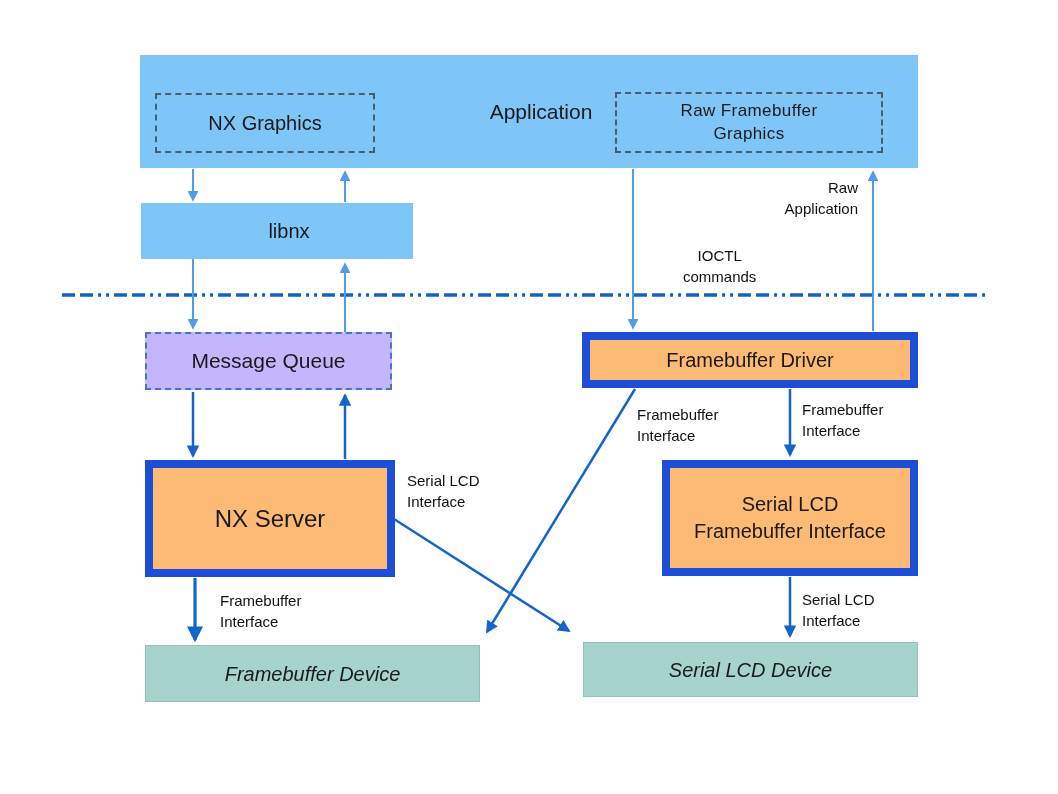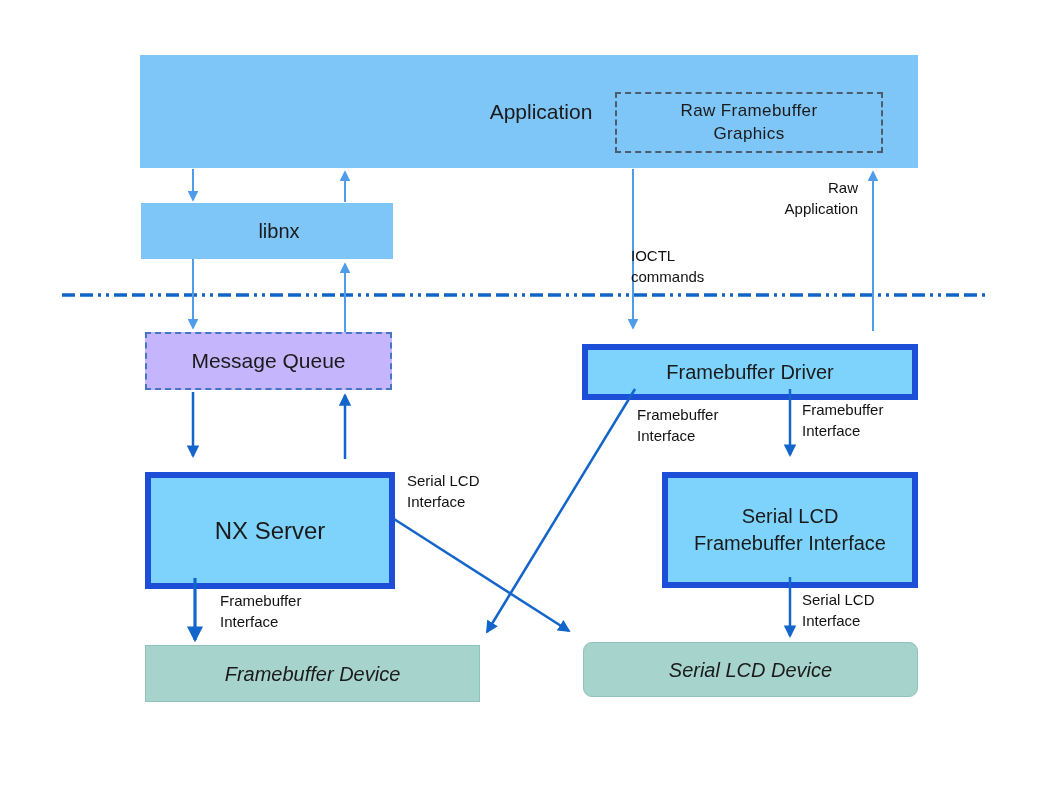--- a/index.html
+++ b/index.html
@@ -5,57 +5,58 @@
   html,body{margin:0;padding:0;background:#ffffff;}
   #canvas{
     position:relative;width:1058px;height:794px;background:#ffffff;overflow:hidden;
     font-family:"Liberation Sans", sans-serif;color:#1a1a1a;
   }
   .box{
     position:absolute;display:flex;align-items:center;justify-content:center;
     text-align:center;white-space:pre-line;line-height:1.3;box-sizing:border-box;
   }
   .userspace{background:#7ec5f8;}
-  .kernelblock{background:#7dd3fc;border:6px solid #1d4ed8;margin-top:12px;}
+  .kernelblock{background:#fdba74;border:8px solid #1d4ed8;}
   .deviceblock{background:#a6d3cc;border:1px solid #8ec2ba;font-style:italic;}
   .dashedgray{border:2px dashed #4b5c6b;}
   .dashedblue{background:#c4b5fd;border:2px dashed #4576c4;}
   #application{left:140px;top:55px;width:778px;height:113px;font-size:21px;align-items:center;padding-left:24px;}
   #nx-graphics{left:155px;top:93px;width:220px;height:60px;font-size:20px;}
   #raw-fb-graphics{left:615px;top:92px;width:268px;height:61px;font-size:17px;letter-spacing:.4px;}
-  #libnx{left:141px;top:203px;width:252px;height:56px;font-size:20px;padding-left:24px;}
+  #libnx{left:141px;top:203px;width:272px;height:56px;font-size:20px;padding-left:24px;}
   #message-queue{left:145px;top:332px;width:247px;height:58px;font-size:21px;}
   #framebuffer-driver{left:582px;top:332px;width:336px;height:56px;font-size:20px;}
   #nx-server{left:145px;top:460px;width:250px;height:117px;font-size:24px;}
   #serial-lcd-fb{left:662px;top:460px;width:256px;height:116px;font-size:20px;line-height:1.35;}
   #framebuffer-device{left:145px;top:645px;width:335px;height:57px;font-size:20px;}
-  #serial-lcd-device{left:583px;top:642px;width:335px;height:55px;font-size:20px;border-radius:9px;}
+  #serial-lcd-device{left:583px;top:642px;width:335px;height:55px;font-size:20px;}
   .elabel{
     position:absolute;font-size:15px;line-height:1.4;white-space:pre-line;z-index:4;color:#111;
   }
-  #lbl-ioctl{left:631px;top:245px;}
+  #lbl-ioctl{left:683px;top:245px;text-align:center;}
   #lbl-raw-fb{left:748px;top:177px;width:110px;text-align:right;}
   #lbl-fbi-diag{left:637px;top:404px;}
   #lbl-fbi-serial{left:802px;top:399px;}
   #lbl-slcd-nxserver{left:407px;top:470px;}
   #lbl-fbi-nxserver{left:220px;top:590px;}
   #lbl-slcd-device{left:802px;top:589px;}
   #arrow-layer{position:absolute;left:0;top:0;z-index:3;}
   .al{stroke:#4f9ce8;stroke-width:2;fill:none;}
   .ad{stroke:#1365cb;stroke-width:2.5;fill:none;}
   .adw{stroke:#1365cb;stroke-width:3.2;fill:none;}
   .divider{stroke:#1064c8;stroke-width:3.5;fill:none;stroke-dasharray:13 5 13 5 3 5 3 5;}
   .z1{z-index:1}.z2{z-index:2}
 </style>
 </head>
 <body>
 
 <div id="canvas">
 
   <div id="application" class="box userspace z1">Application</div>
+  <div id="nx-graphics" class="box dashedgray z2">NX Graphics</div>
   <div id="raw-fb-graphics" class="box dashedgray z2">Raw Framebuffer
 Graphics</div>
   <div id="libnx" class="box userspace z2">libnx</div>
 
   <div id="message-queue" class="box dashedblue z2">Message Queue</div>
   <div id="framebuffer-driver" class="box kernelblock z2">Framebuffer Driver</div>
   <div id="nx-server" class="box kernelblock z2">NX Server</div>
   <div id="serial-lcd-fb" class="box kernelblock z2">Serial LCD
 Framebuffer Interface</div>
   <div id="framebuffer-device" class="box deviceblock z2">Framebuffer Device</div>

